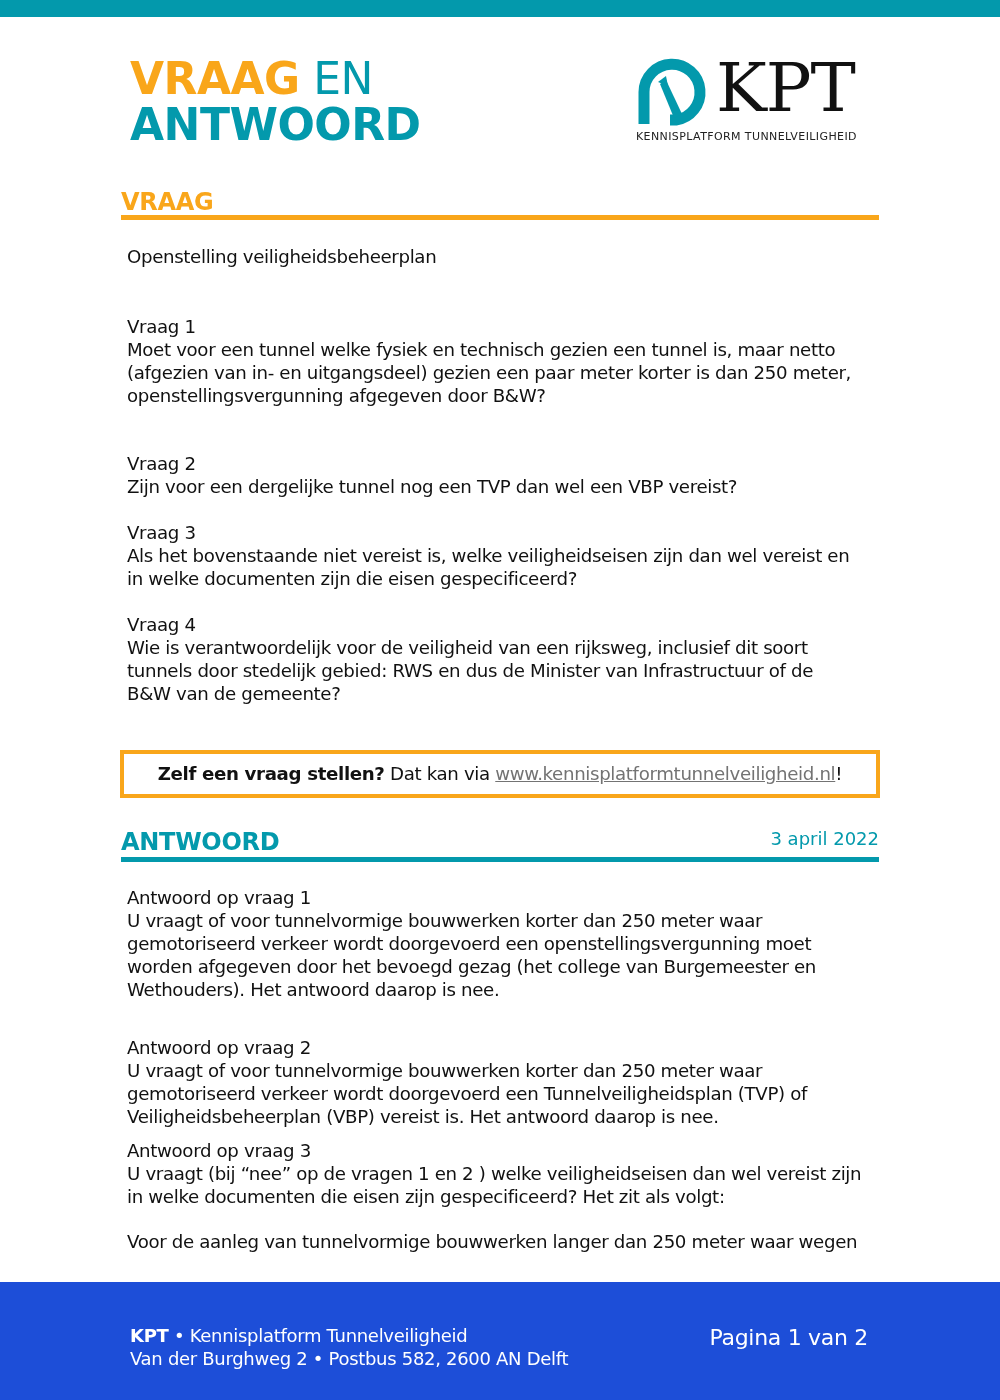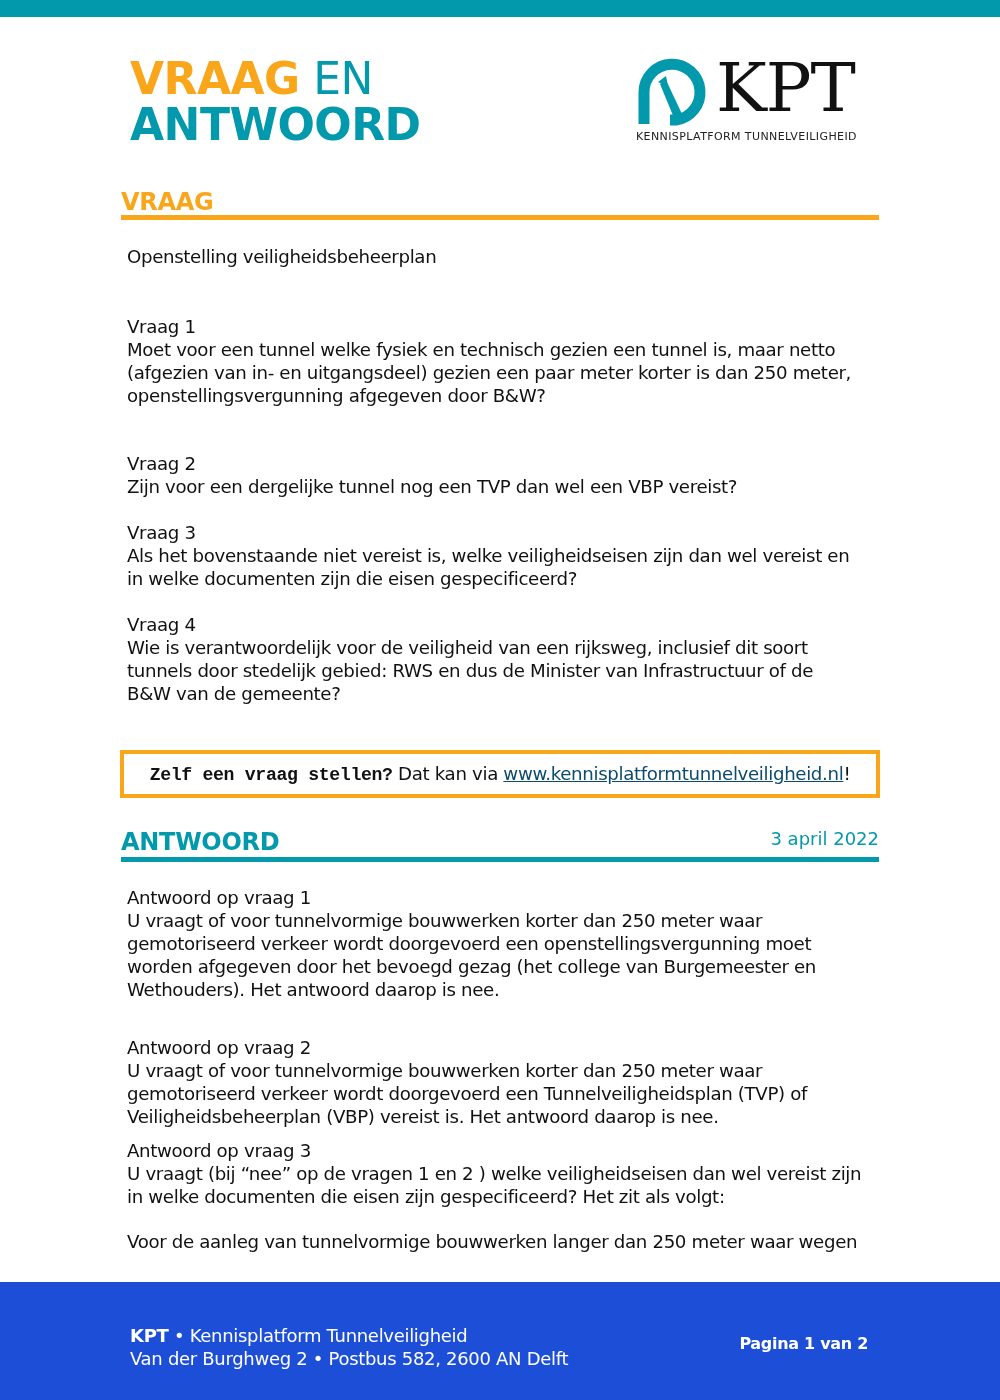--- a/index.html
+++ b/index.html
@@ -26,27 +26,27 @@
     .vraag-head .rule { top: 27px; background: #f9a61a; }
     .antwoord-head { top: 828px; }
     .antwoord-head .label { color: #0399ac; }
     .antwoord-head .rule { top: 29px; background: #0399ac; }
     .antwoord-head .date { position: absolute; right: 0; top: 0; font-size: 18px; color: #0399ac; }
 
     .text-block { position: absolute; left: 127px; width: 760px; font-size: 18.2px; line-height: 23px; color: #111111; letter-spacing: -0.35px; }
     .text-block p { white-space: nowrap; }
 
     .cta-box { position: absolute; left: 120px; top: 750px; width: 760px; height: 48px; border: 4px solid #f9a61a; text-align: center; font-size: 18.2px; line-height: 40px; letter-spacing: -0.35px; }
-    .cta-box .bold { font-weight: bold; font-family: Liberation Mono, monospace; }
-    .cta-box a { color: #0c4a6e; text-decoration: underline; }
+    .cta-box .bold { font-weight: bold; }
+    .cta-box a { color: #737373; text-decoration: underline; }
 
     .footer { position: absolute; left: 0; top: 1282px; width: 1000px; height: 118px; background: #1d4ed8; color: #ffffff; }
     .footer .f-left { position: absolute; left: 130px; top: 42px; font-size: 18px; line-height: 23px; letter-spacing: -0.3px; }
     .footer .f-left .bold { font-weight: bold; }
-    .footer .f-right { position: absolute; right: 132px; top: 50px; font-size: 16px; line-height: 23px; letter-spacing: -0.3px; font-weight: bold; }
+    .footer .f-right { position: absolute; right: 132px; top: 44px; font-size: 22px; line-height: 23px; letter-spacing: -0.3px; }
   </style>
 </head>
 <body>
 
 <div class="top-bar"></div>
 
 <h1 class="doc-title">
   <span class="t-orange">VRAAG</span><span class="t-light"> EN</span><br>
   <span class="t-teal">ANTWOORD</span>
 </h1>

